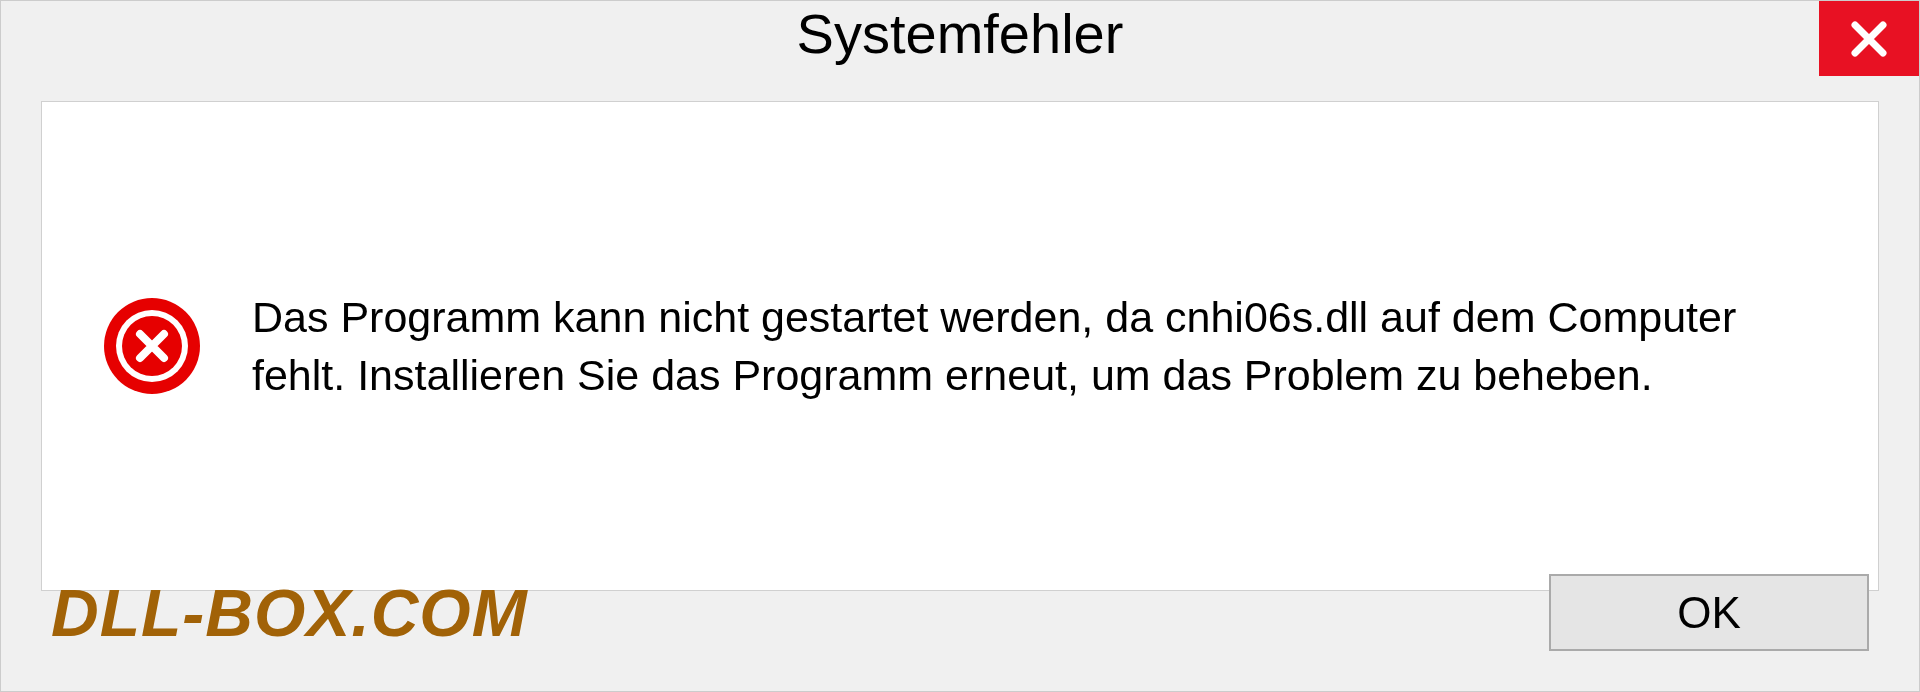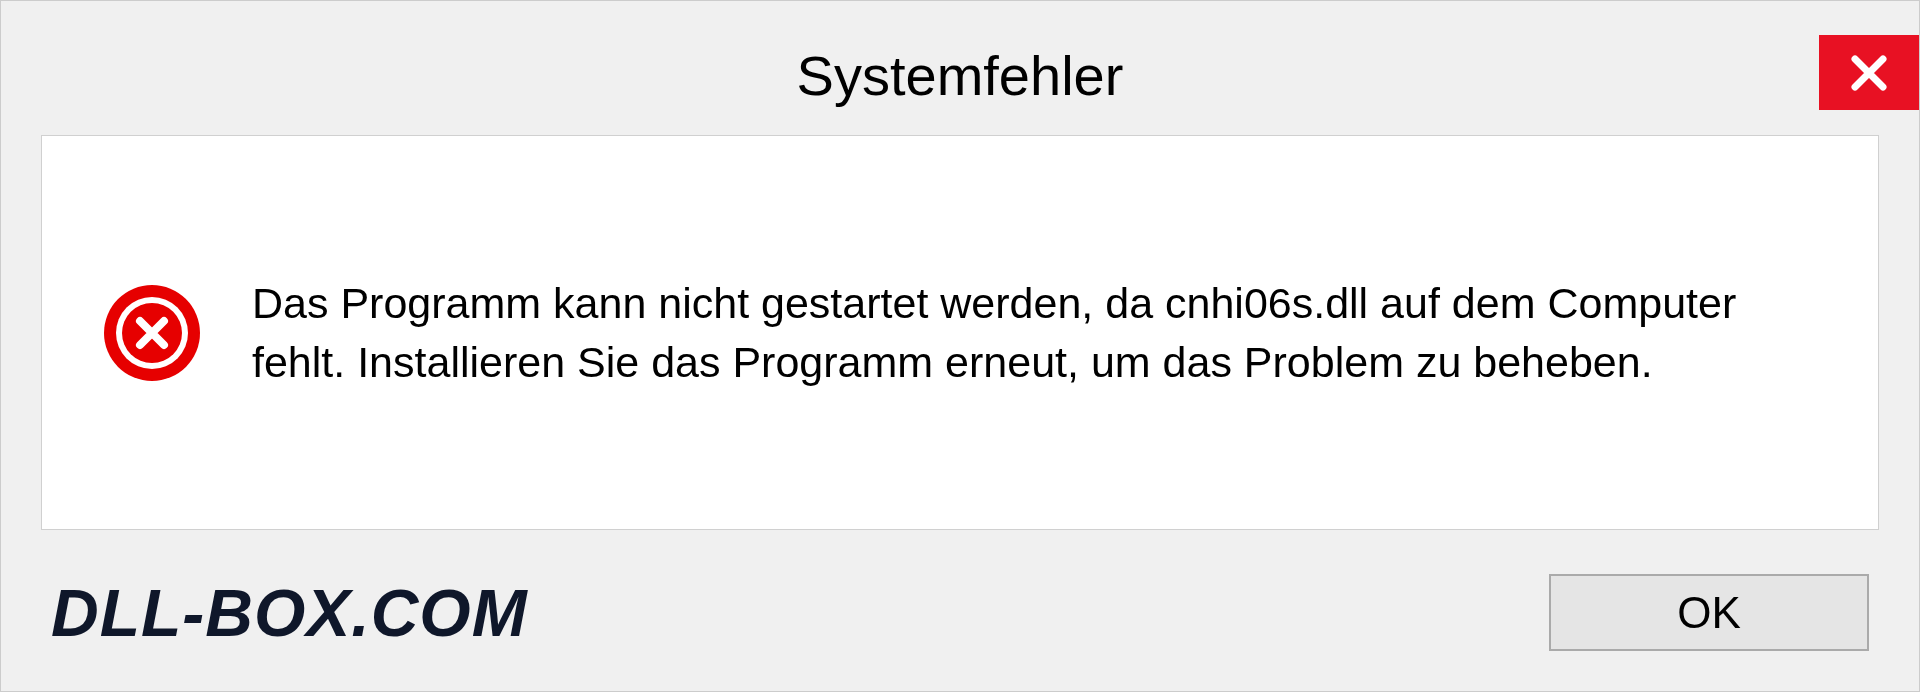--- a/index.html
+++ b/index.html
@@ -12,24 +12,23 @@
       height: 692px;
       background: #f0f0f0;
       font-family: "Segoe UI", Tahoma, Arial, sans-serif;
       position: relative;
       border: 1px solid #ccc;
     }
     .titlebar {
       width: 100%;
       height: 80px;
       display: flex;
-      align-items: center;
+      align-items: flex-start;
       justify-content: center;
       position: relative;
-      margin-top: 34px;
     }
     .title {
       font-size: 56px;
       font-weight: 400;
       color: #000;
     }
     .close-button {
       position: absolute;
       top: 0;
       right: 0;
@@ -42,21 +41,21 @@
       cursor: pointer;
     }
     .close-button svg {
       width: 42px;
       height: 42px;
     }
     .content-box {
       margin: 20px 40px 0 40px;
       background: #ffffff;
       border: 1px solid #d0d0d0;
-      height: 395px;
+      height: 490px;
       display: flex;
       align-items: center;
       padding: 0 80px 0 60px;
     }
     .error-icon-wrap {
       flex-shrink: 0;
       margin-right: 50px;
     }
     .error-icon {
       width: 100px;
@@ -76,21 +75,21 @@
       height: 170px;
       padding: 0 50px 40px 50px;
       display: flex;
       align-items: flex-end;
       justify-content: space-between;
     }
     .watermark {
       font-size: 66px;
       font-weight: 900;
       font-style: italic;
-      color: #0f172a;
+      color: #a16207;
       letter-spacing: 1px;
       font-family: Arial, sans-serif;
     }
     .ok-button {
       width: 320px;
       height: 77px;
       background: #e5e5e5;
       border: 2px solid #aaaaaa;
       font-size: 44px;
       color: #000;

